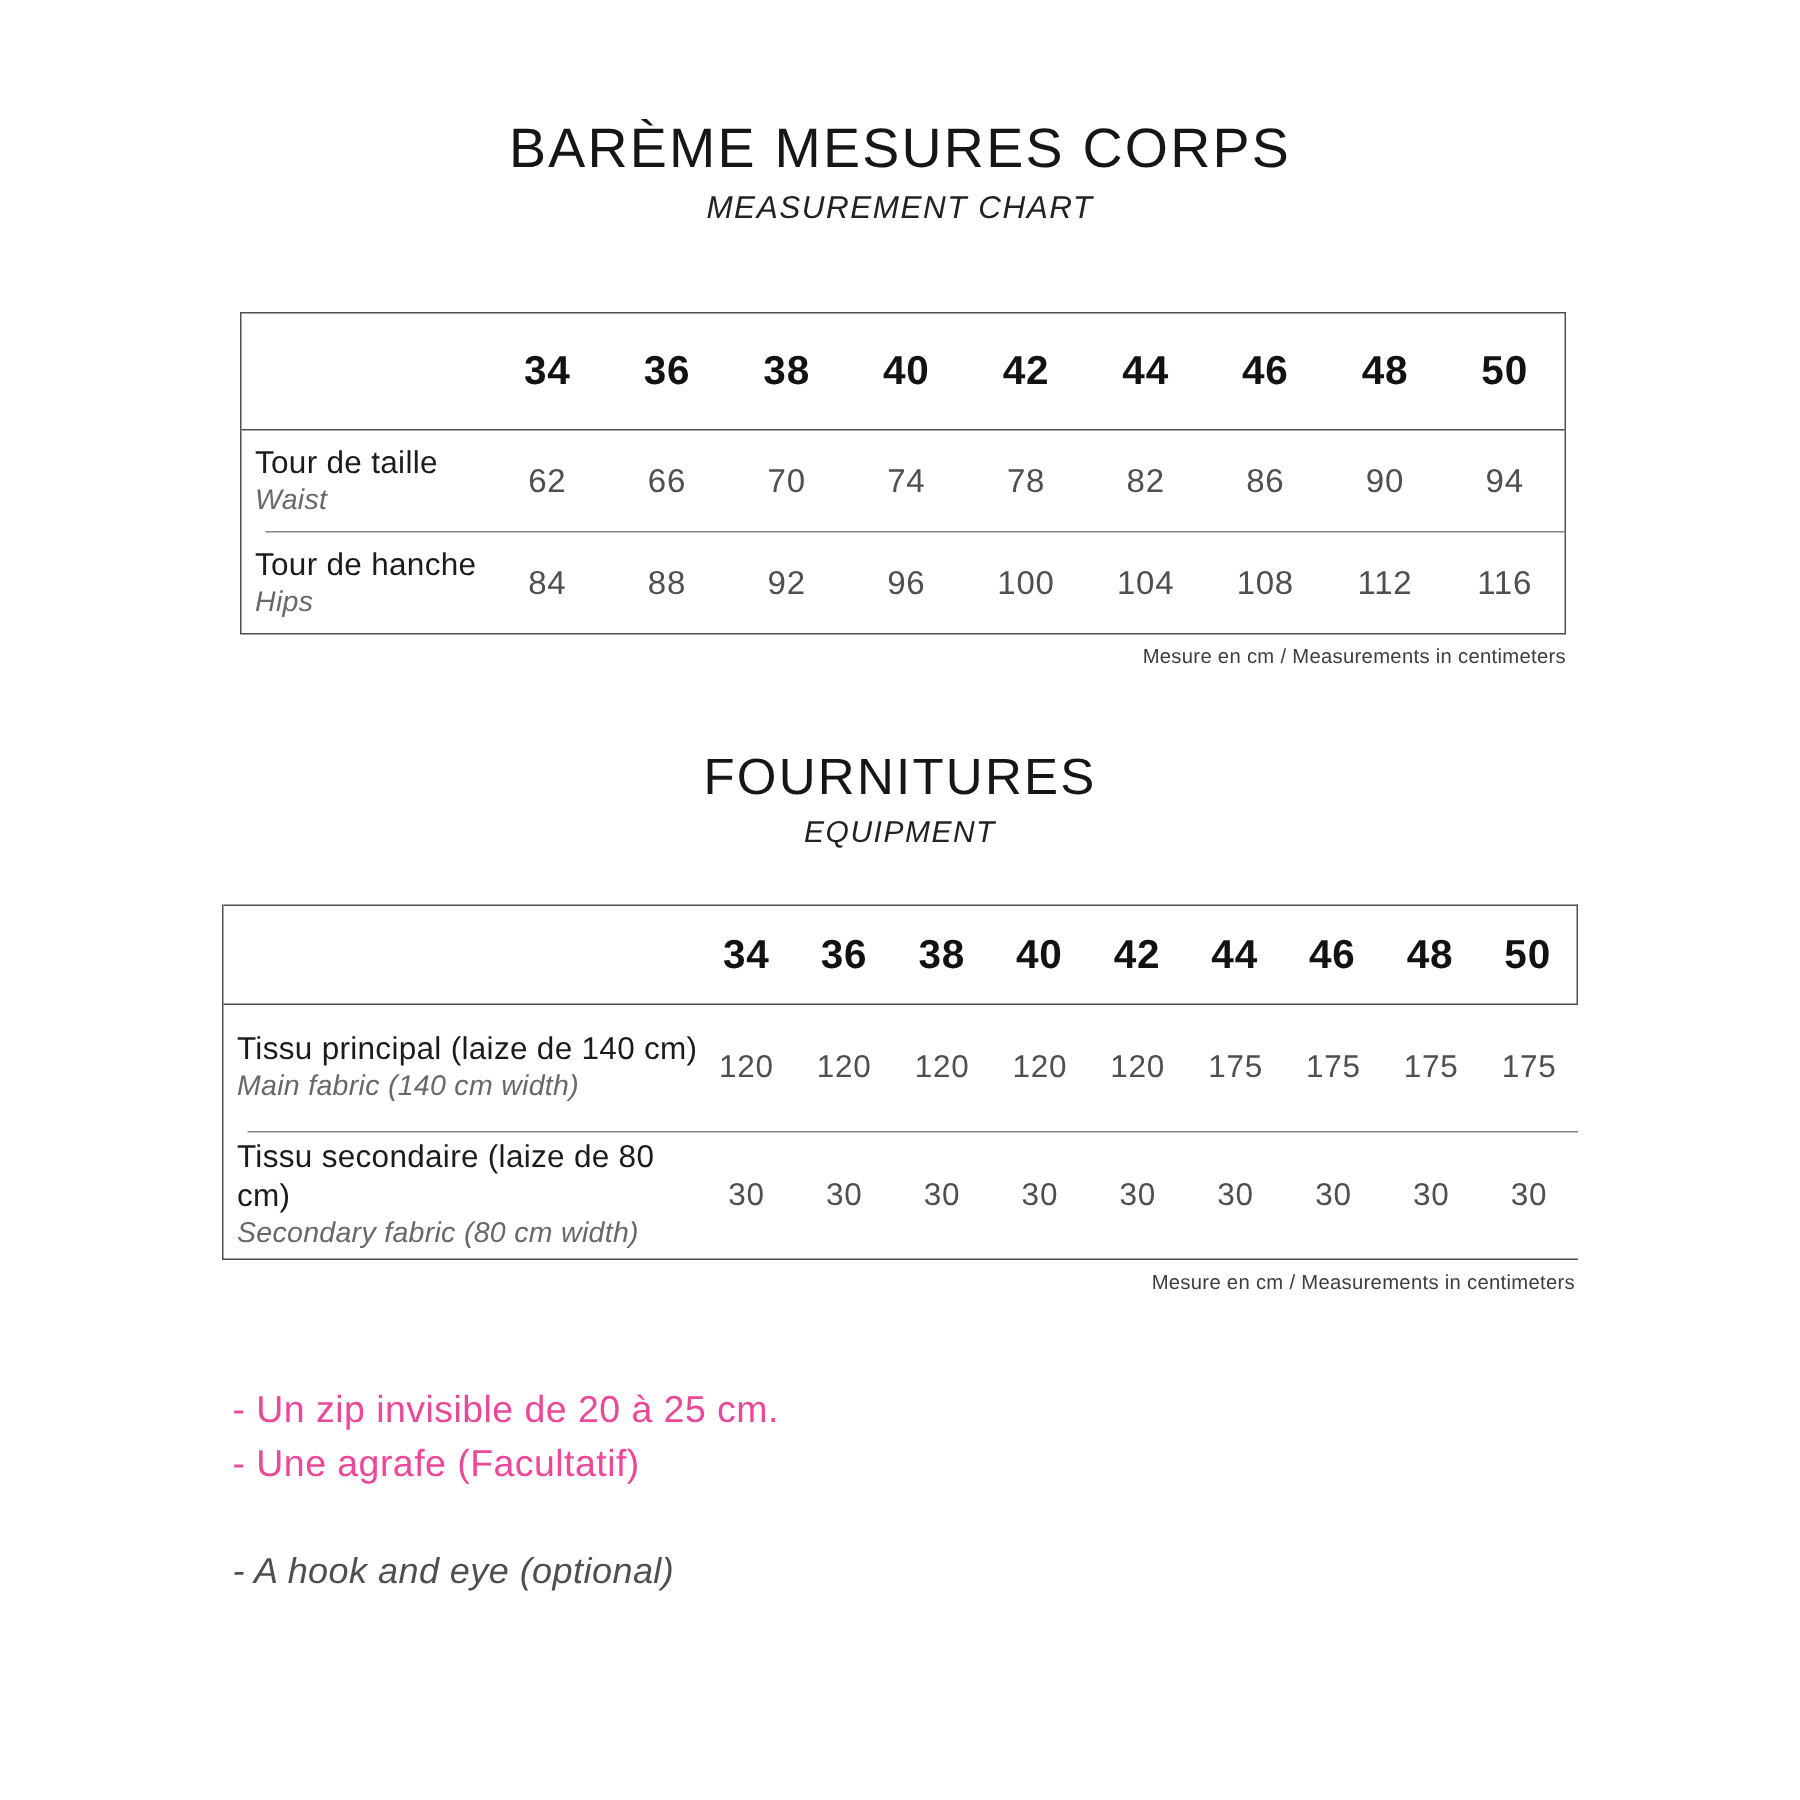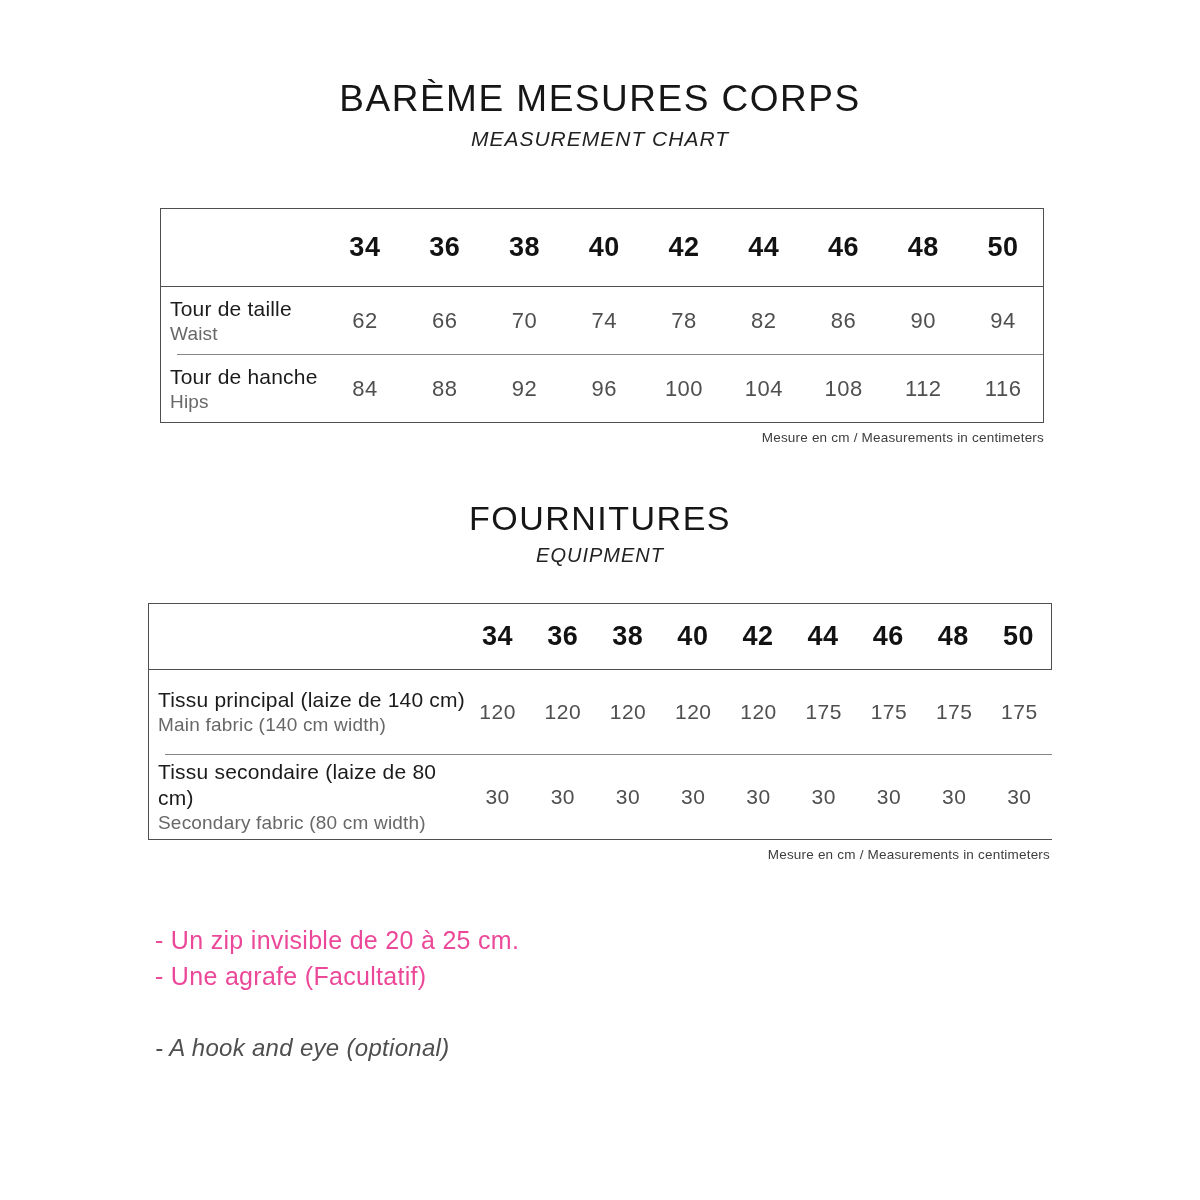--- a/index.html
+++ b/index.html
@@ -26,21 +26,21 @@
     border:1px solid #4f4f4f;
   }
   .t1-grid { display:grid; grid-template-columns:164px repeat(9,1fr); align-items:center; }
   .t1-head { height:78px; border-bottom:1px solid #4f4f4f; }
   .t1-row { height:67px; }
 
   .size-cell { text-align:center; font-size:27px; font-weight:bold; color:#121212; letter-spacing:0.5px; }
   .val-cell  { text-align:center; font-size:22px; color:#4f4f4f; letter-spacing:0.5px; }
   .label-cell { padding-left:9px; }
   .label-fr { font-size:21px; color:#1b1b1b; line-height:26px; letter-spacing:0.2px; }
-  .label-en { font-size:19px; color:#686868; line-height:24px; letter-spacing:0.2px; }
+  .label-en { font-size:19px; font-style:italic; color:#686868; line-height:24px; letter-spacing:0.2px; }
 
   .row-sep { border-top:1px solid #868686; margin-left:16px; }
 
   
   .footnote {
     text-align:right; font-size:13.5px; color:#3d3d3d; letter-spacing:0.2px;
     margin-top:7px;
   }
   .footnote-1 { width:1044px; }
   .footnote-2 { width:1050px; }

